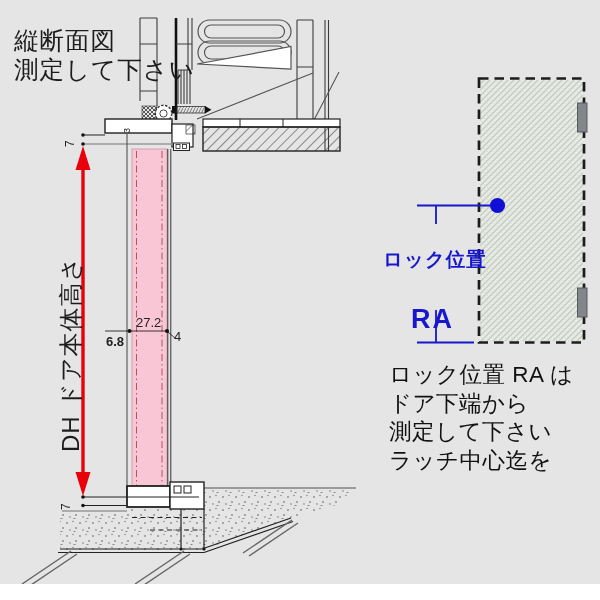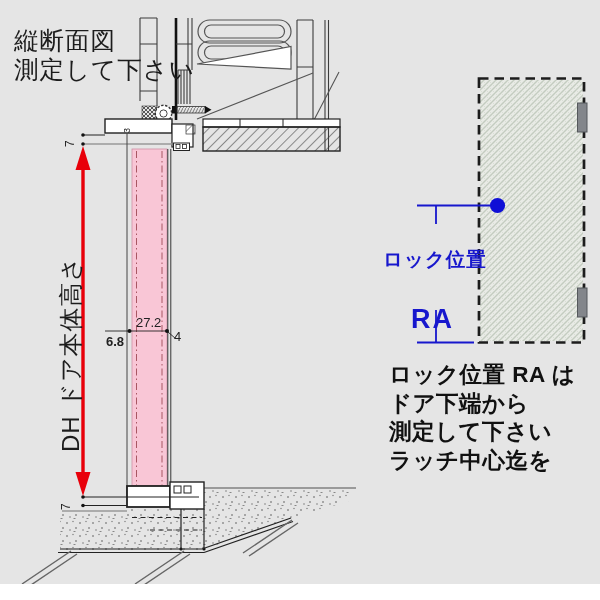--- a/index.html
+++ b/index.html
@@ -12,21 +12,21 @@
            transform-origin:0 0;color:#1c1c1c;}
   .dim{font-size:13px;color:#222;}
   .dim-68{left:106px;top:334px;font-weight:bold;}
   .dim-272{left:136px;top:315px;text-align:center;}
   .dim-4{left:174px;top:329px;}
   .dim-3{left:122px;top:133px;font-size:9px;transform:rotate(-90deg);transform-origin:0 0;}
   .gap7-top{left:63px;top:147px;font-size:12px;transform:rotate(-90deg);transform-origin:0 0;}
   .gap7-bottom{left:59px;top:510px;font-size:12px;transform:rotate(-90deg);transform-origin:0 0;}
   .lock-label{left:383px;top:246px;font-size:19.5px;letter-spacing:1px;color:#1717cd;font-weight:bold;}
   .ra-label{left:411px;top:272px;font-size:27px;font-weight:bold;letter-spacing:2px;color:#1717cd;margin-top:32px;}
-  .caption{left:389px;top:361px;font-size:22.5px;line-height:28.5px;letter-spacing:0.5px;color:#111;font-weight:bold;}
+  .caption{left:389px;top:361px;font-size:22.5px;line-height:28.5px;letter-spacing:0.5px;color:#111;}
 </style>
 </head>
 <body>
 
 <div class="stage">
 
   <svg width="600" height="600" viewBox="0 0 600 600">
     <defs>
       <pattern id="hatch45" width="7" height="7" patternUnits="userSpaceOnUse" patternTransform="rotate(45)">
         <line x1="0" y1="0" x2="0" y2="7" stroke="#3a3a3a" stroke-width="1.1"></line>

